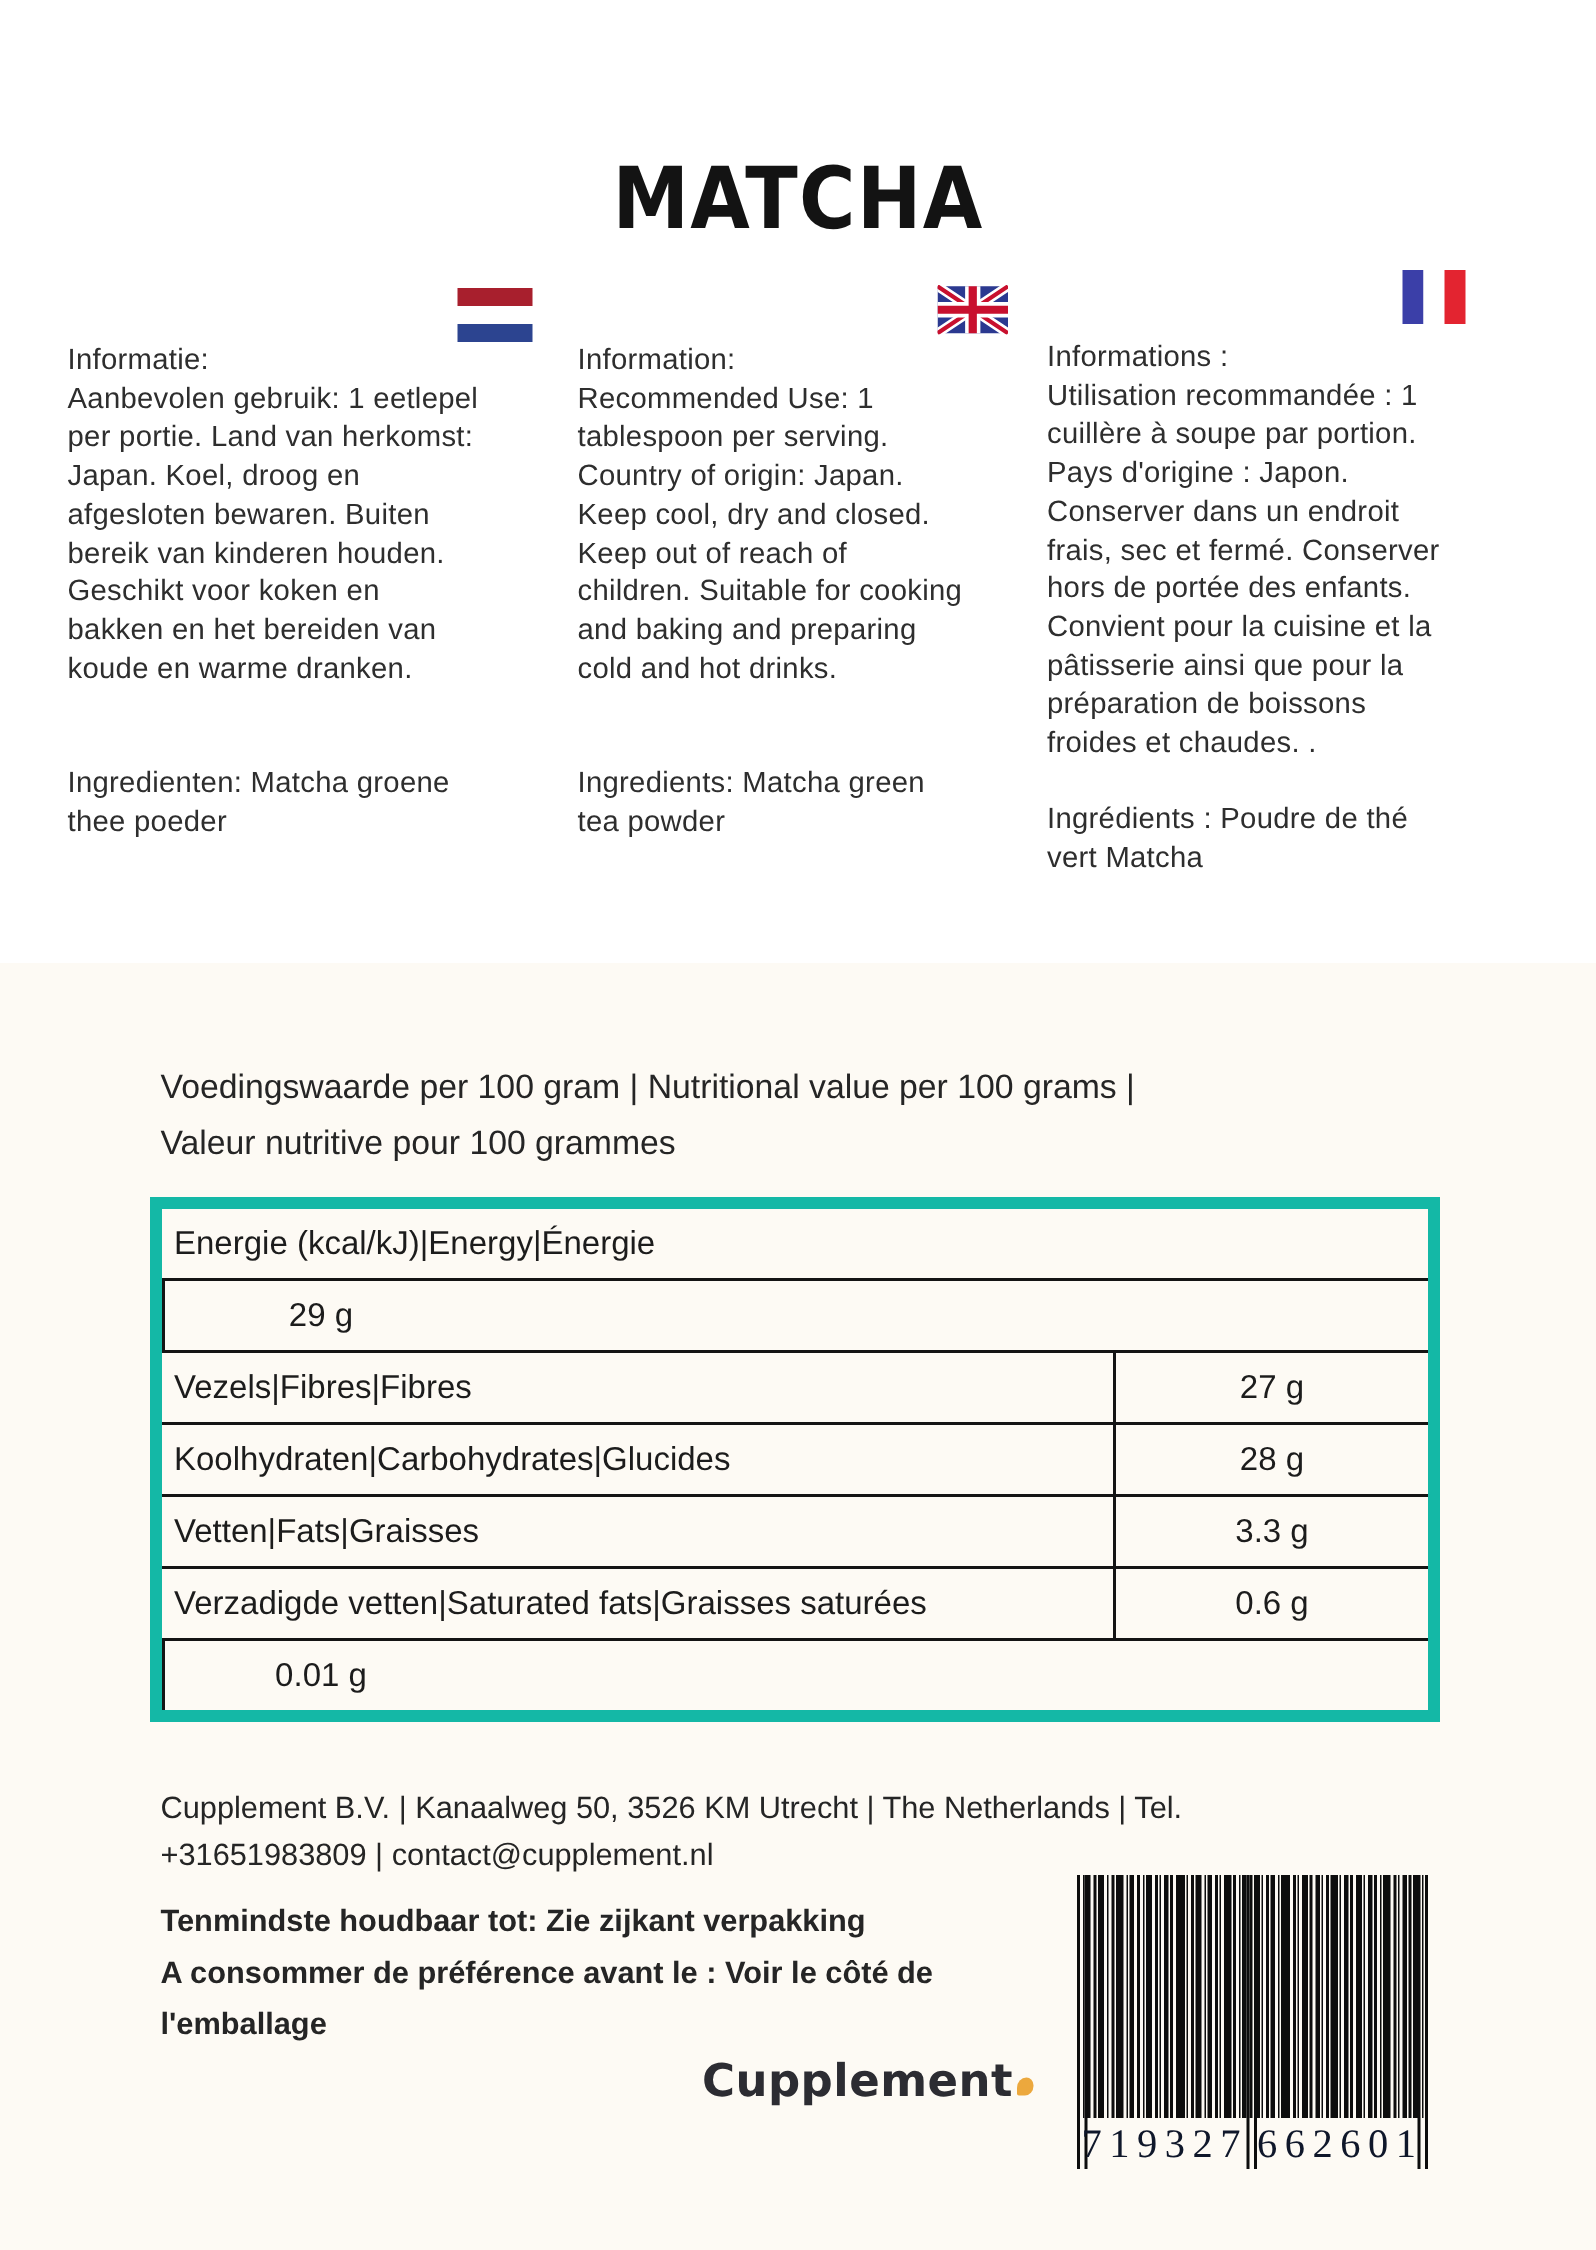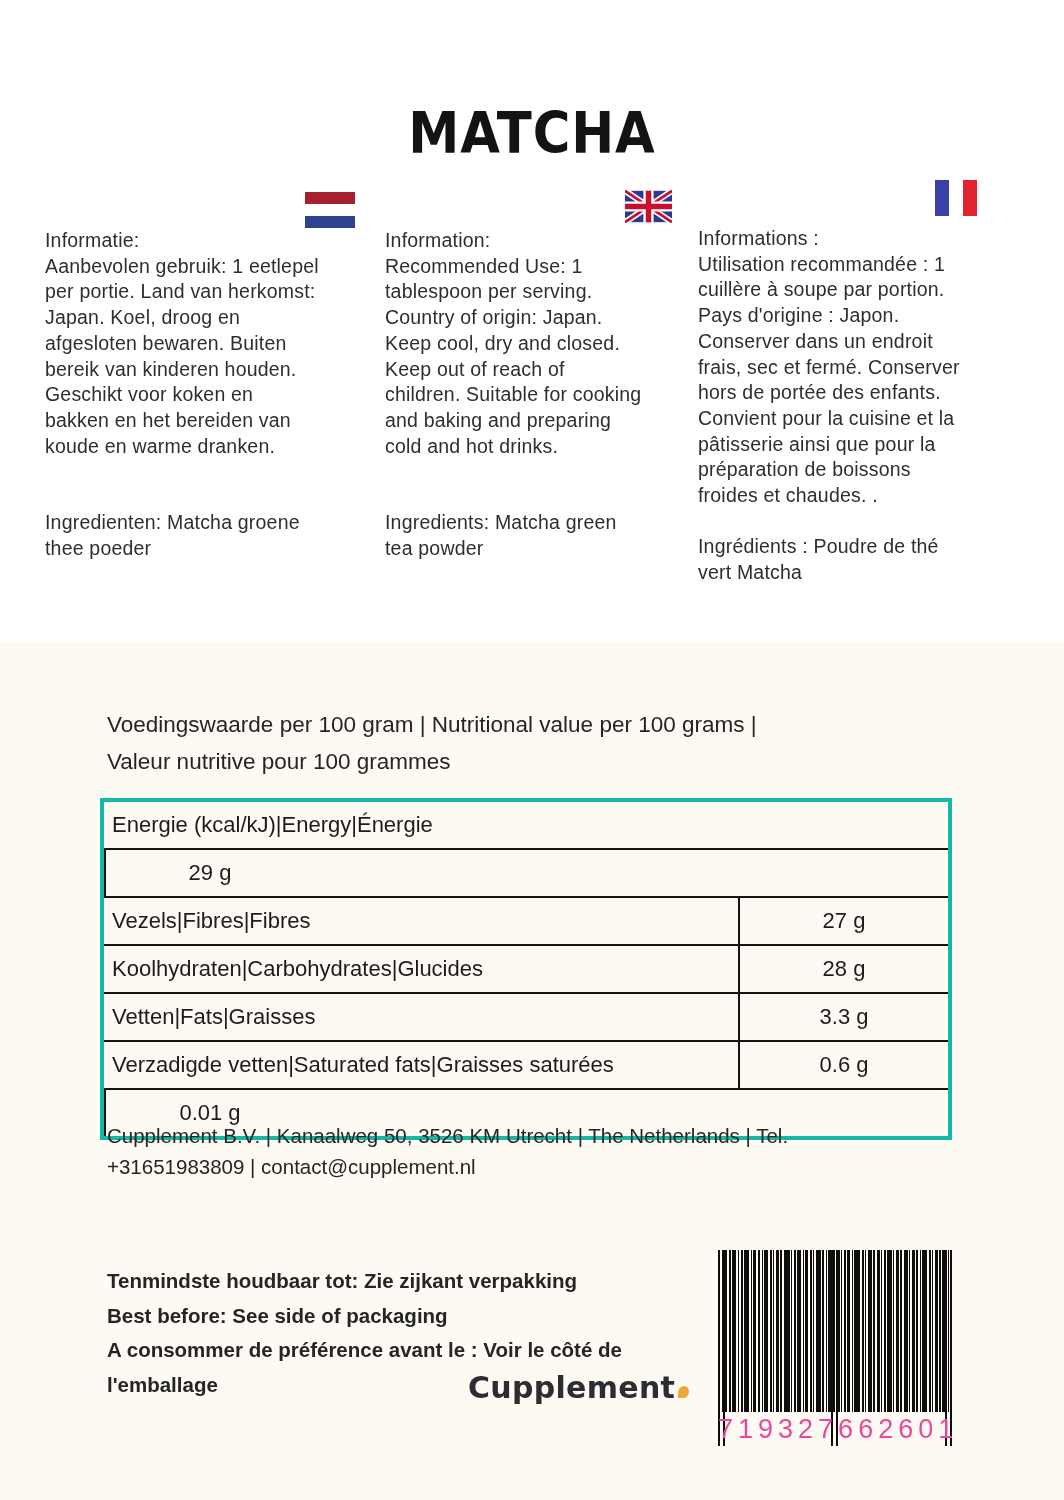--- a/index.html
+++ b/index.html
@@ -33,28 +33,28 @@
   .ingr { position:absolute; white-space:pre-line; font-size:19.5px; line-height:25.7px; letter-spacing:0.2px; }
   .ingr-nl { left:45px;  top:510px; width:330px; }
   .ingr-en { left:385px; top:510px; width:310px; }
   .ingr-fr { left:698px; top:534px; width:300px; }
 
   .nutri-heading {
     position:absolute; left:107px; top:706px; width:860px;
     font-size:22.5px; line-height:37px; white-space:pre-line; color:#252525;
   }
 
-  .ntable { position:absolute; left:100px; top:798px; width:844px; border:4px solid #14b8a6; background:transparent; }
+  .ntable { position:absolute; left:100px; top:798px; width:844px; border:8px solid #14b8a6; background:transparent; }
   .nrow { display:flex; height:46px; border-top:2px solid #141414; }
   .nrow:first-child { border-top:none; }
   .nlabel { flex:1; display:flex; align-items:center; padding-left:8px; font-size:22px; color:#1c1c1c; }
   .nvalue { width:208px; border-left:2px solid #141414; display:flex; align-items:center; justify-content:center; font-size:22px; color:#1c1c1c; }
 
   .company {
-    position:absolute; left:107px; top:1120px; width:790px;
+    position:absolute; left:107px; top:1190px; width:790px;
     font-size:20.5px; line-height:31px; white-space:pre-line; color:#252525;
   }
   .best-before {
     position:absolute; left:107px; top:1264px; width:580px;
     font-size:20.5px; line-height:34.5px; color:#252525;
   }
   .best-before p { margin:0; white-space:pre-line;font-weight:bold; }
 
   .logo {
     position:absolute; left:468px; top:1370px;
@@ -66,21 +66,21 @@
     border-radius:60% 45% 55% 12%;
   }
 
   
   .barcode { position:absolute; left:718px; top:1250px; width:234px; height:198px; overflow:hidden; }
   .bars { position:absolute; left:0; top:0; height:162px; display:flex; }
   .bars .bar { height:162px; background:#0d0d0d; flex:none; }
   .guard { position:absolute; top:0; height:196px; width:2px; background:#0d0d0d; }
   .bdigits {
     position:absolute; left:0; bottom:2px; width:100%; height:32px; display:flex;
-    font-family:Liberation Sans, sans-serif; font-size:27px; color:#ec4899;
+    font-family:Liberation Serif, serif; font-size:27px; color:#0f172a;
   }
   .bdigits span { flex:1; text-align:center; letter-spacing:5px; }
 </style>
 </head>
 <body>
 
 <div class="cream-band"></div>
 
 <div class="title">MATCHA</div>
 
@@ -174,21 +174,20 @@
     <div class="nrow">
       <div class="nvalue">0.01 g</div>
     </div>
   </div>
 
 <div class="company">Cupplement B.V. | Kanaalweg 50, 3526 KM Utrecht | The Netherlands | Tel.
 +31651983809 | contact@cupplement.nl</div>
 
 <div class="best-before" id="best-before">
     <p>Tenmindste houdbaar tot: Zie zijkant verpakking</p>
-    <p>Best before: See side of packaging</p>
     <p>A consommer de préférence avant le : Voir le côté de
 l'emballage</p>
   </div>
 
 <div class="logo"><span>Cupplement</span><span class="drop" id="logo-drop" style="background: rgb(236, 168, 61);"></span></div>
 
 <div class="barcode">
   <div class="bars" id="barcode-bars">
       <div class="bar" style="width: 2px; margin-right: 2px;"></div>
       <div class="bar" style="width: 1px; margin-right: 1px;"></div>

